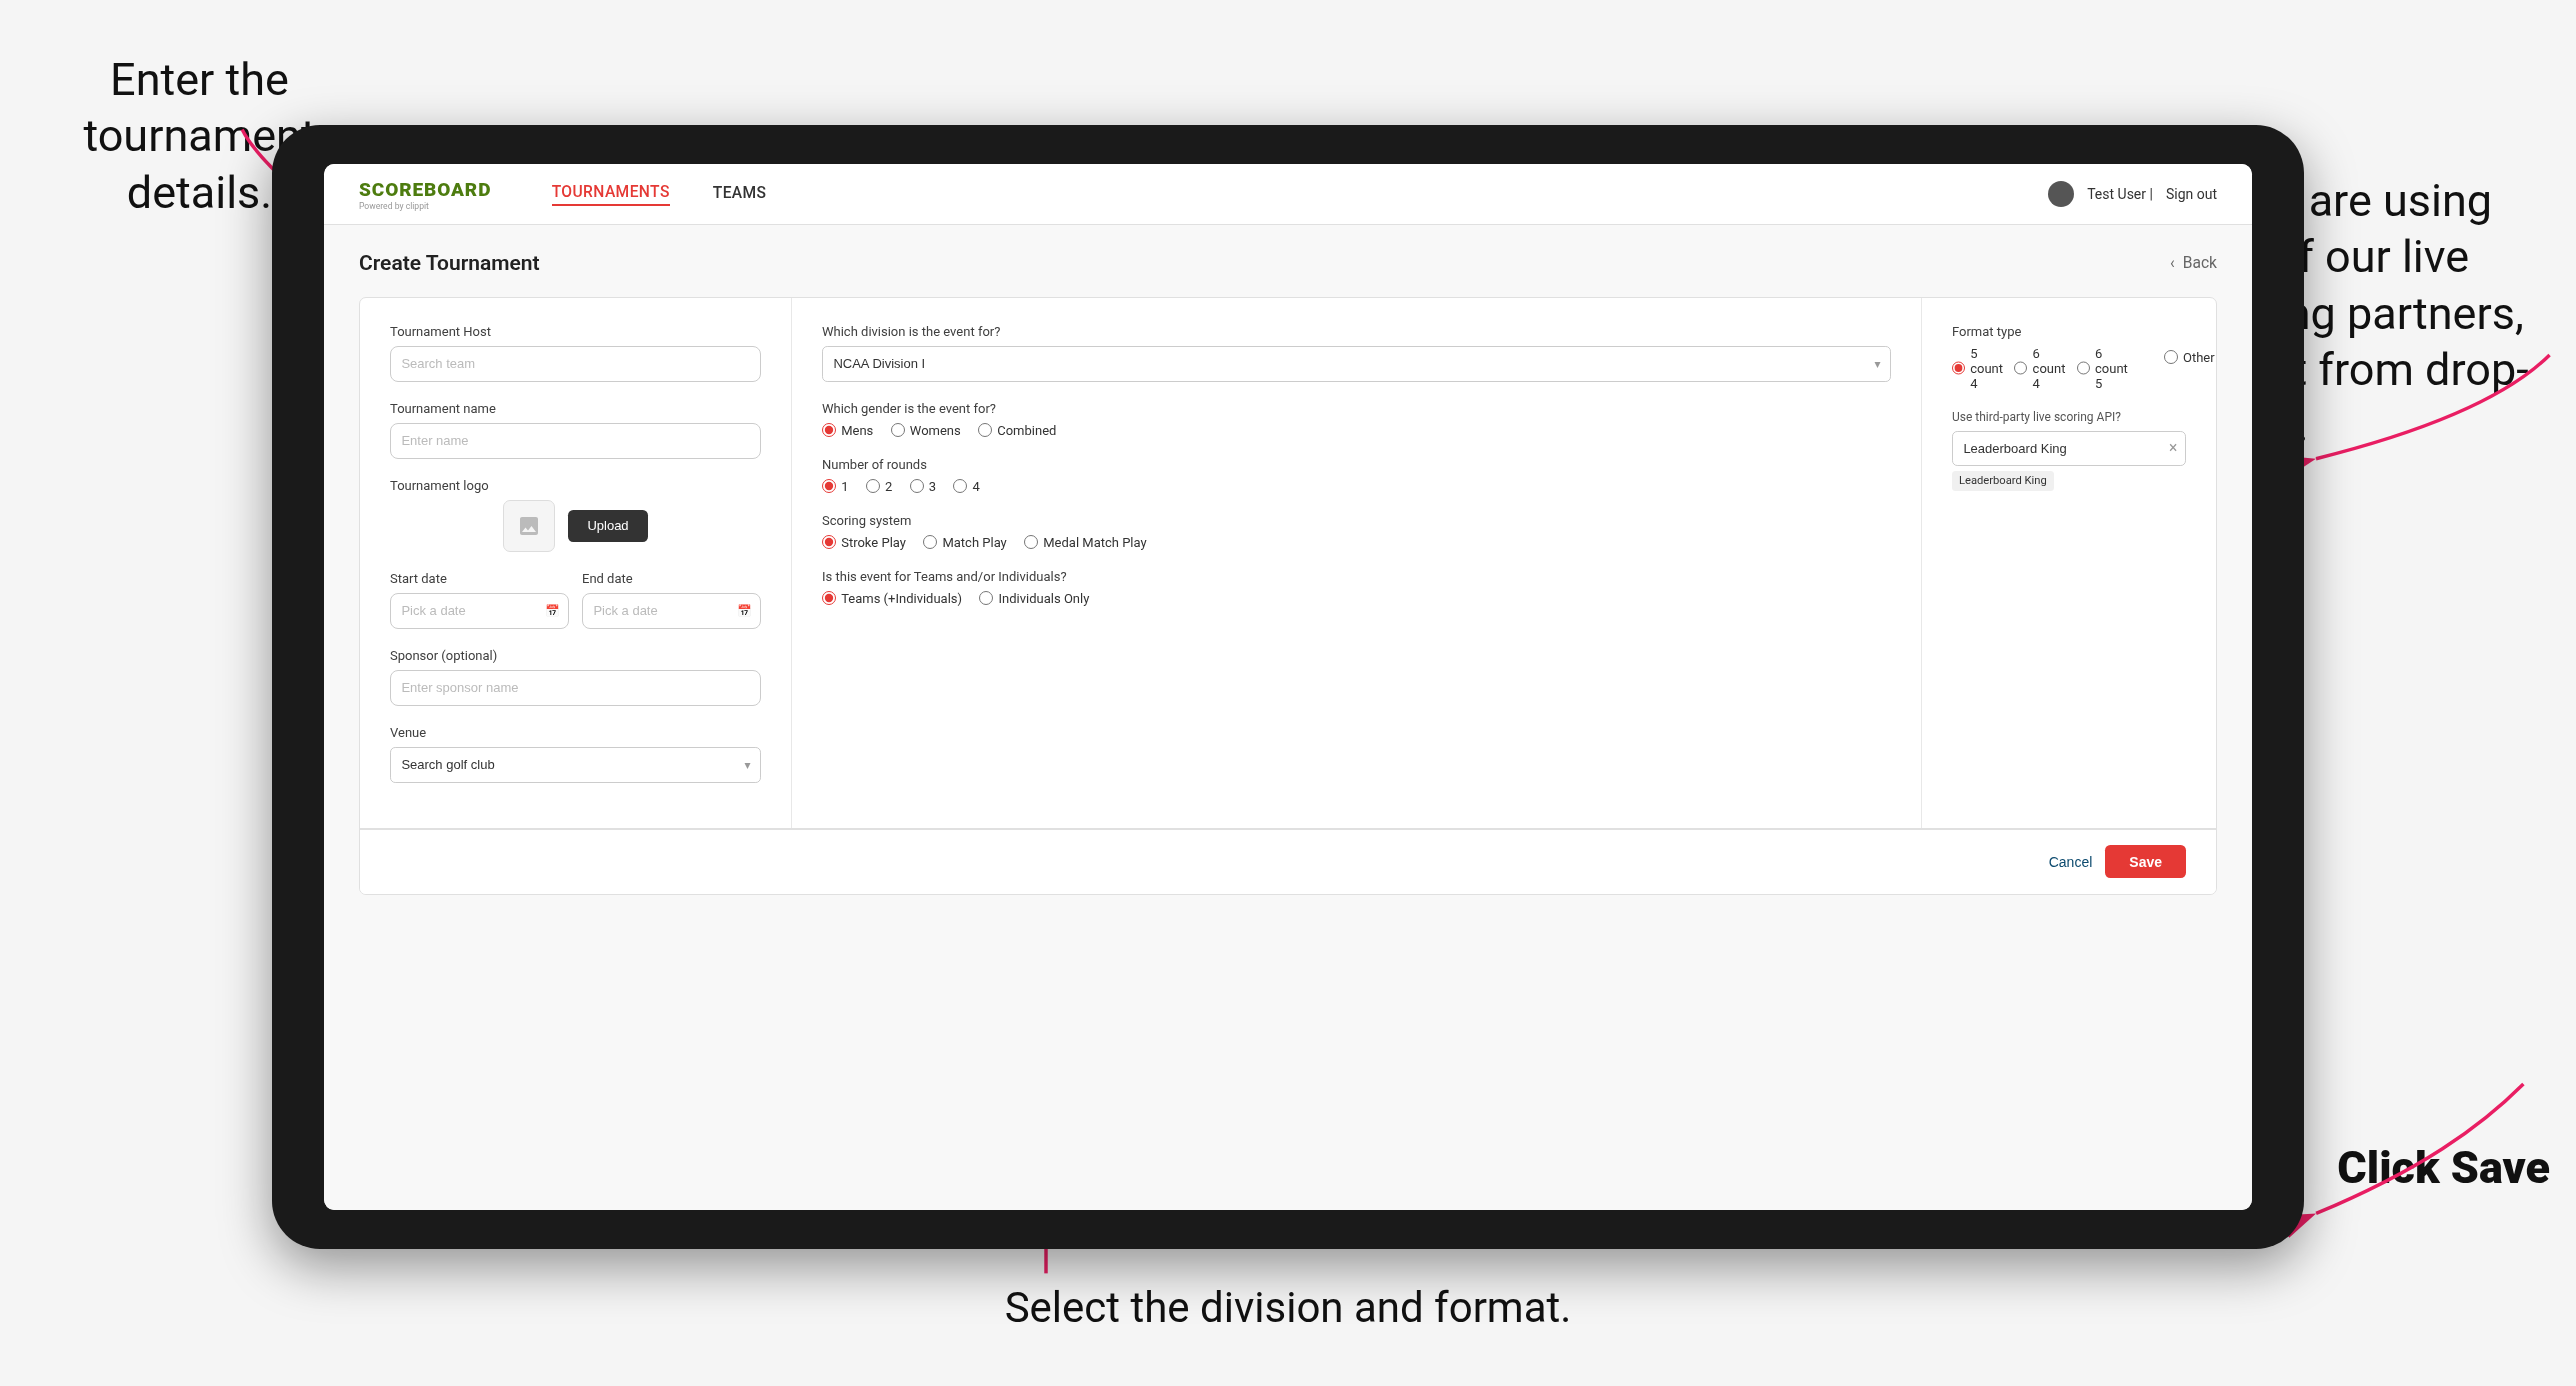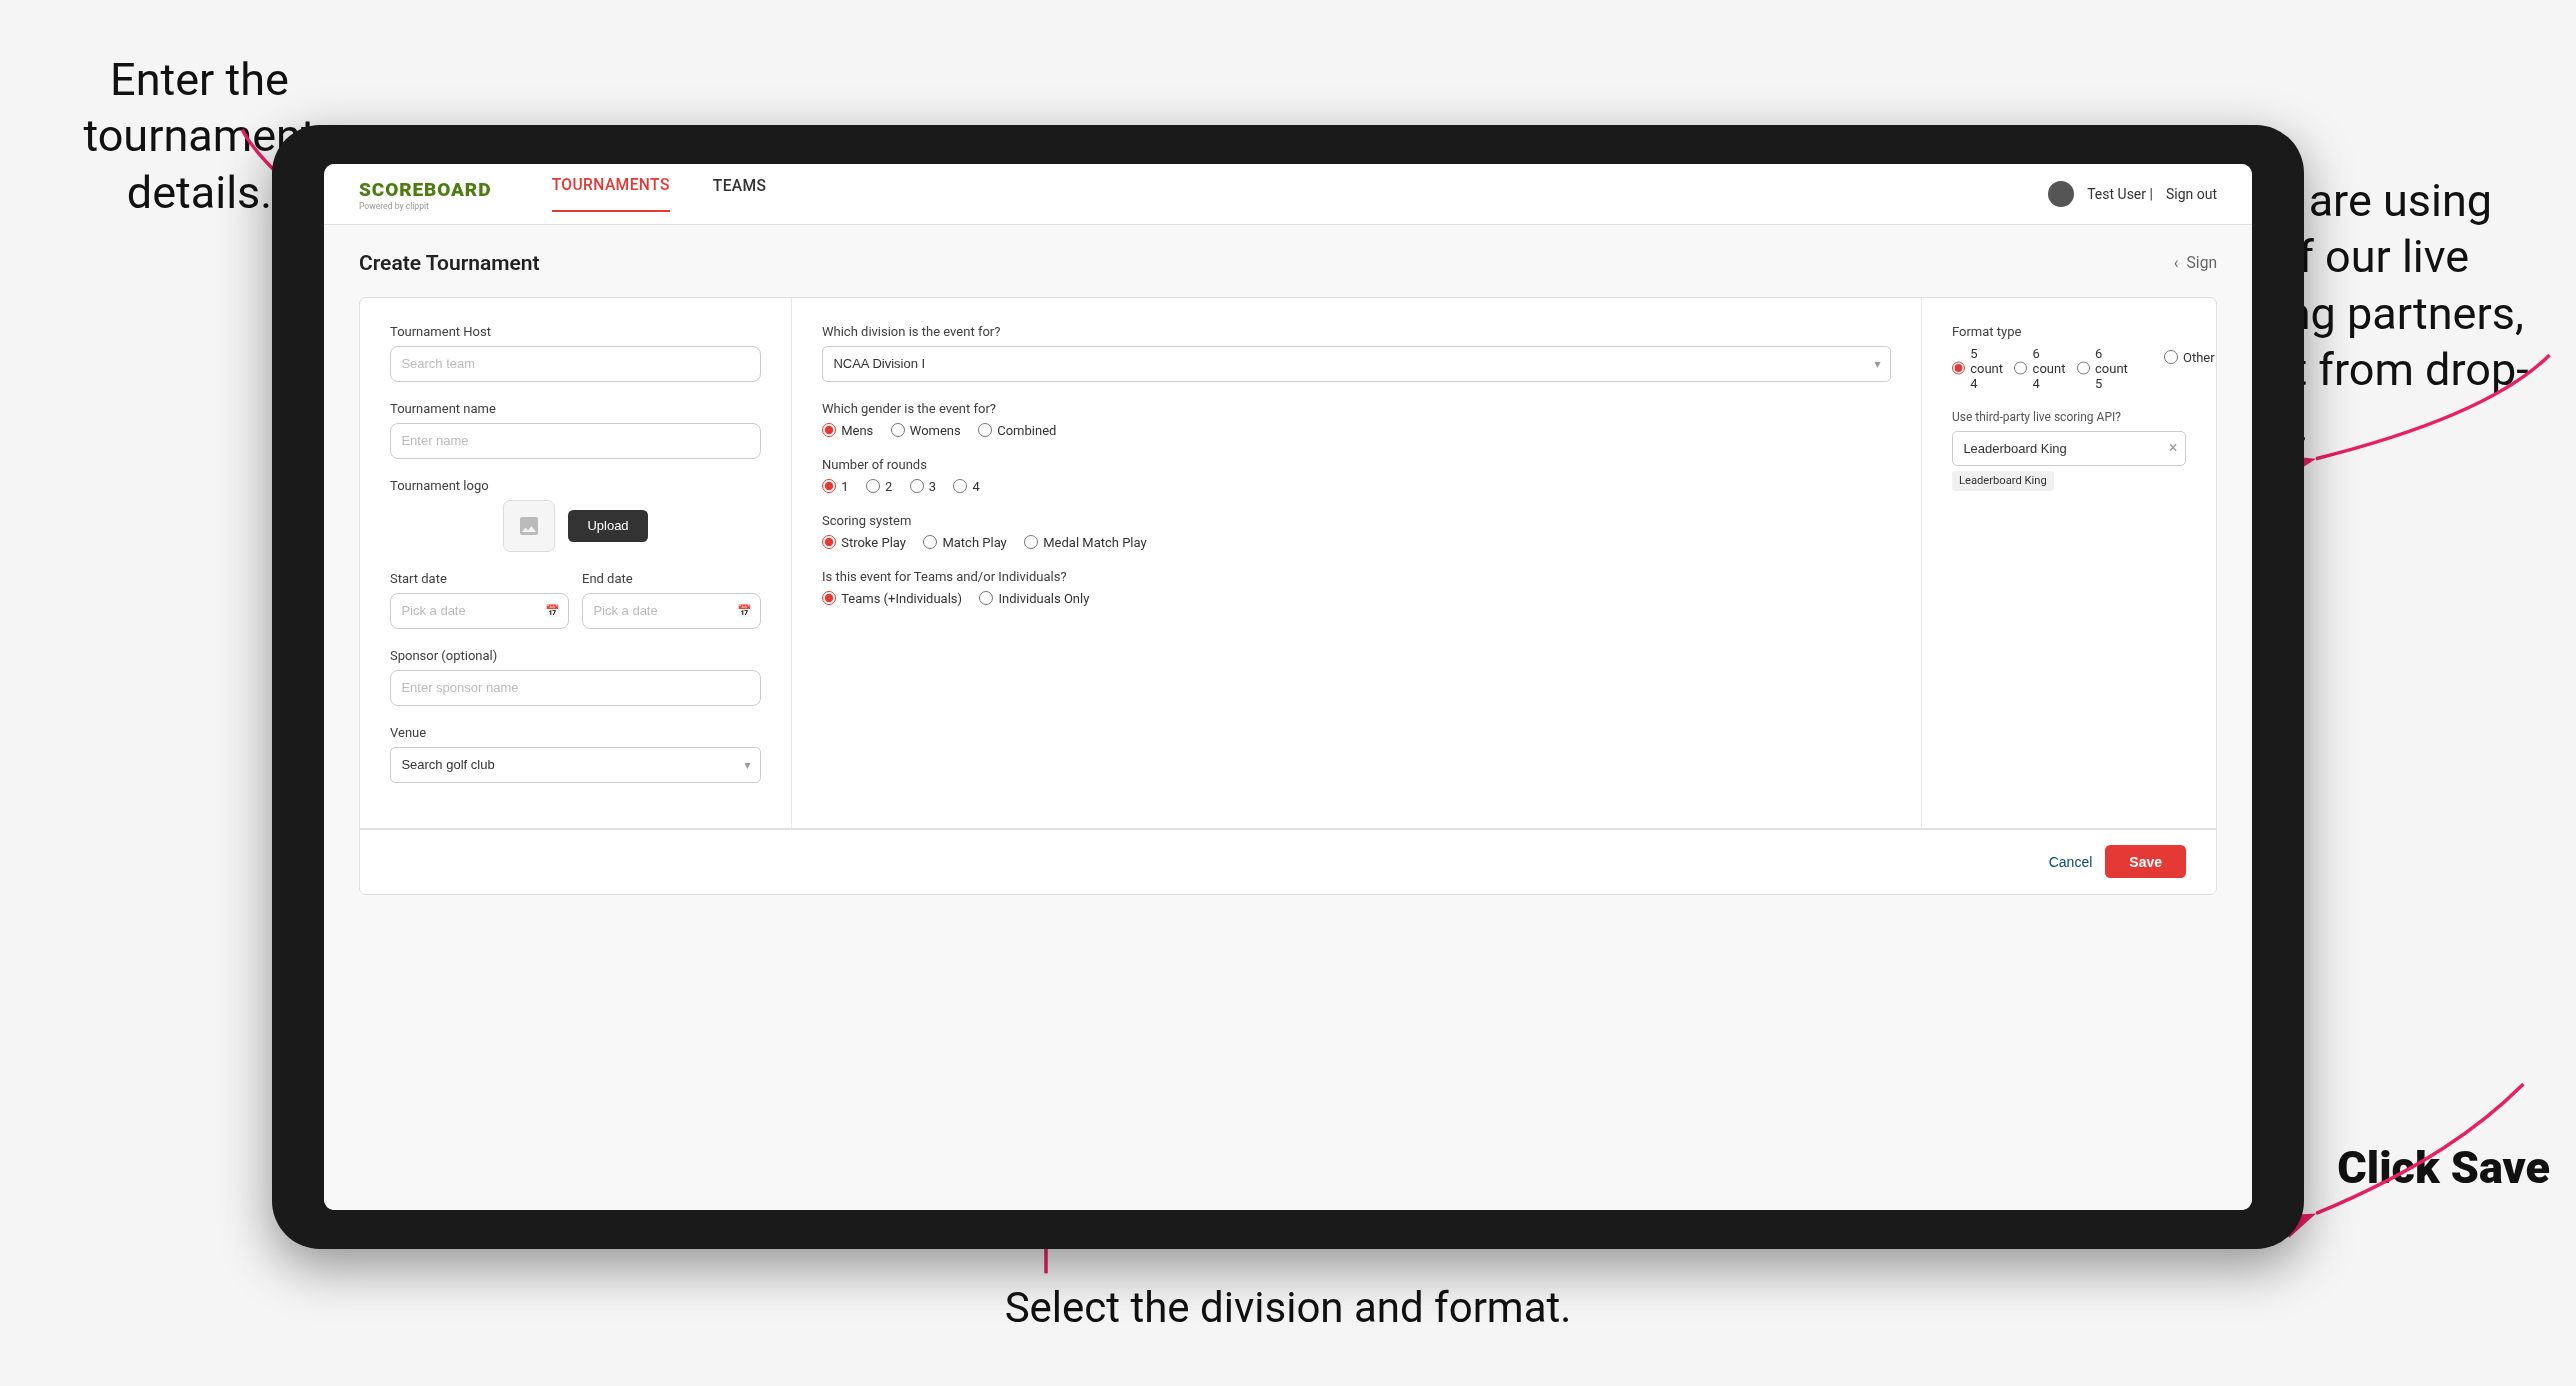--- a/index.html
+++ b/index.html
@@ -106,21 +106,21 @@
 
     .logo-sub {
       font-size: 8.6px;
       color: #999;
     }
 
     .nav-item {
       font-size: 15.6px;
       font-weight: 500;
       color: #333;
-      padding-bottom: 16px;
+      padding-bottom: 3px;
       cursor: pointer;
       text-transform: uppercase;
       letter-spacing: 0.4px;
     }
 
     .nav-item.active {
       color: #e53935;
       border-bottom: 2.6px solid #e53935;
     }
 
@@ -479,21 +479,21 @@
         <span class="nav-signout">Sign out</span>
       </div>
     </nav>
 
     <div class="main-content">
 
       <div class="page-header">
         <span class="page-title">Create Tournament</span>
         <span class="back-btn">
           <span class="back-arrow">‹</span>
-          <span>Sign</span>
+          <span>Back</span>
         </span>
       </div>
 
       <div style="background:#fff; border:0.9px solid #e0e0e0; border-radius:7px; overflow:hidden;">
         <div style="display:grid; grid-template-columns: 432px 1fr 294px; border-bottom:0.9px solid #e0e0e0;">
 
           <div class="form-col" style="border-right:0.9px solid #e8e8e8;">
 
             <div class="field-group">
               <div class="field-label">Tournament Host</div>

